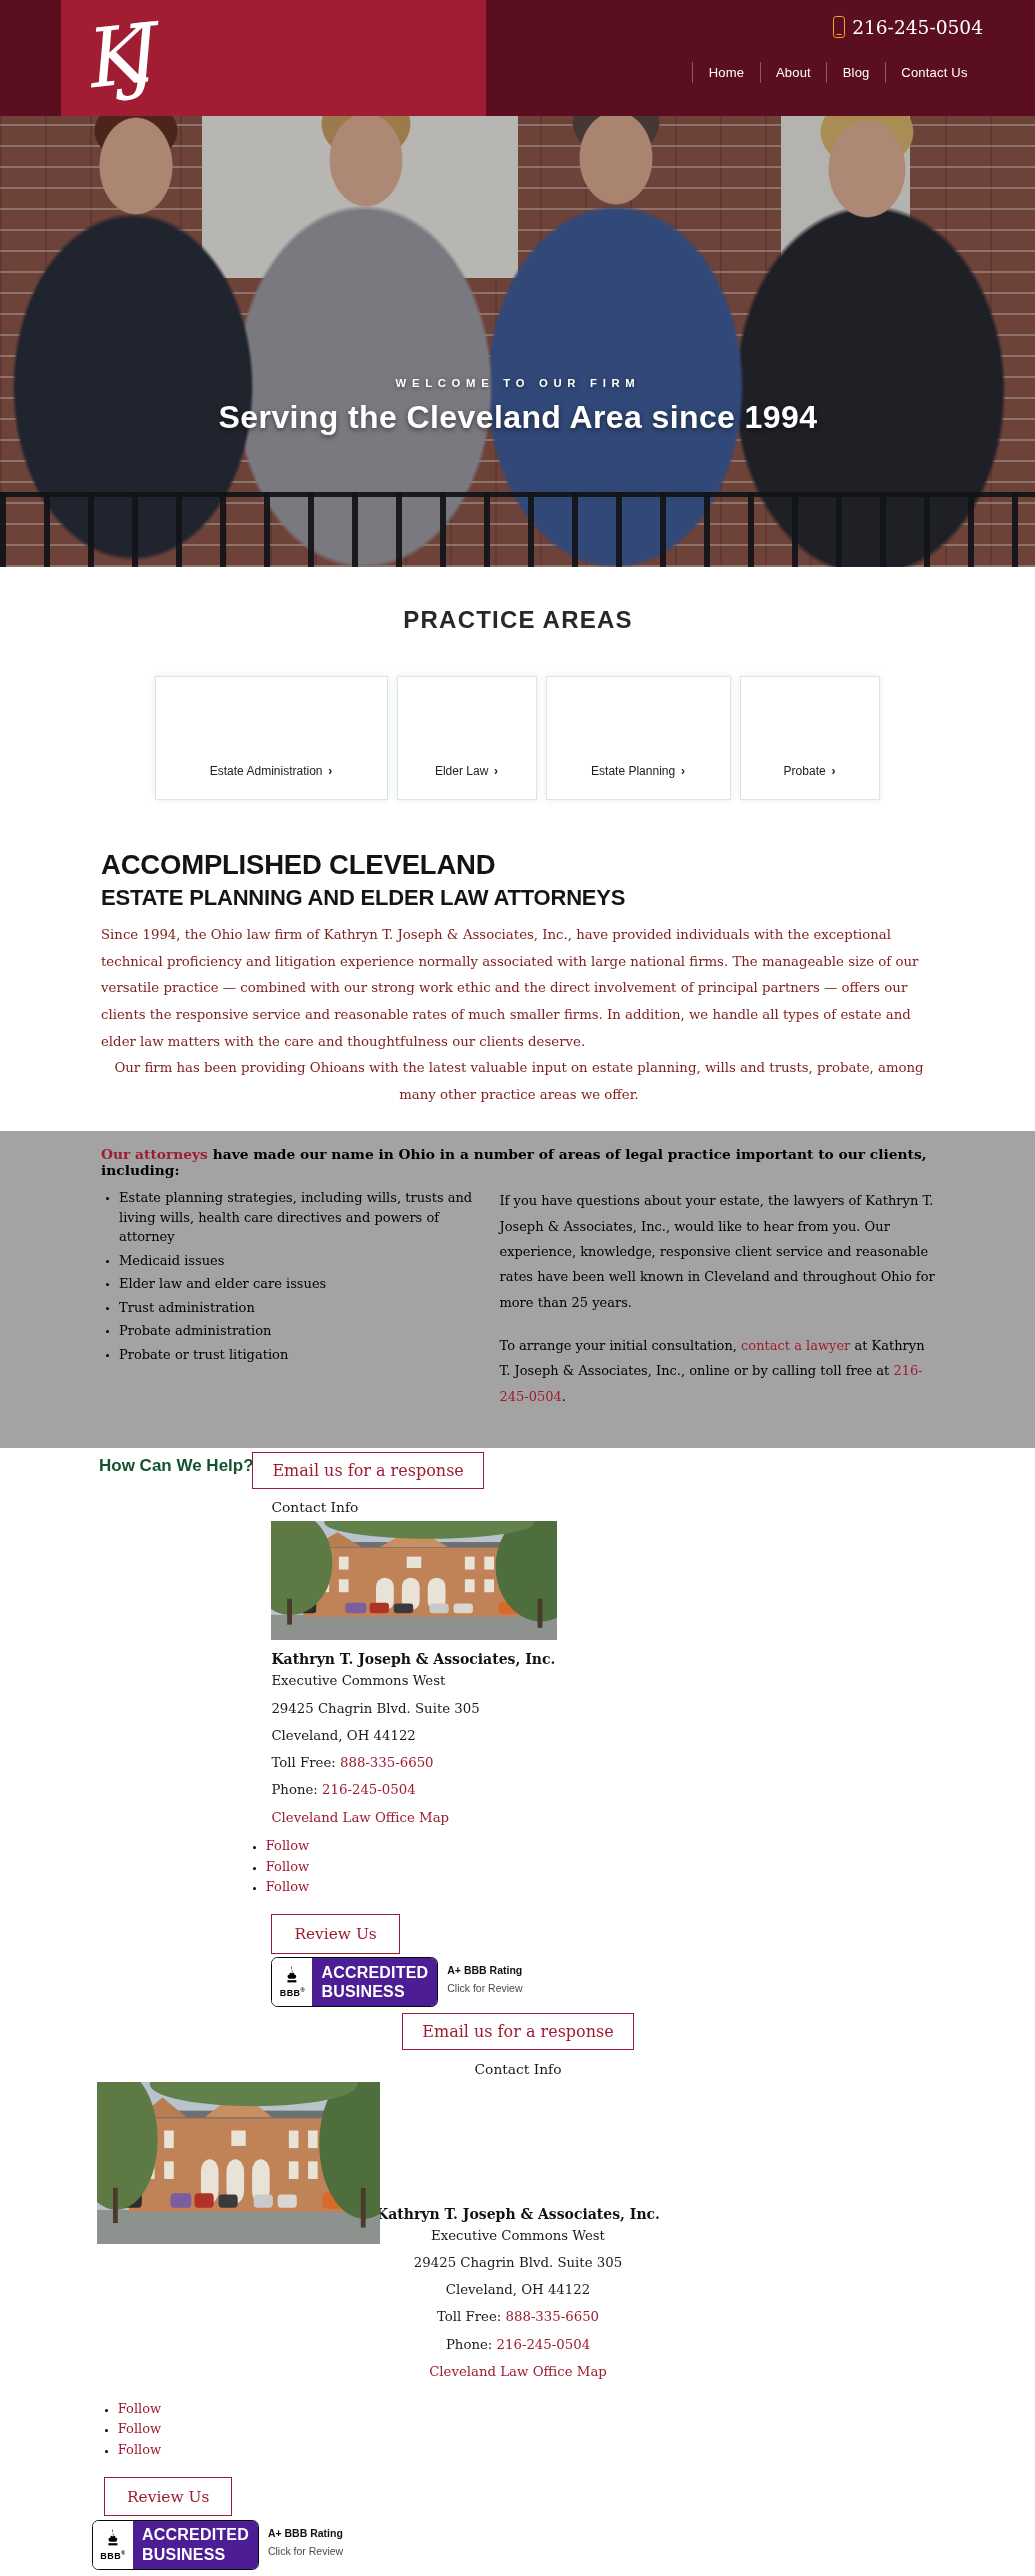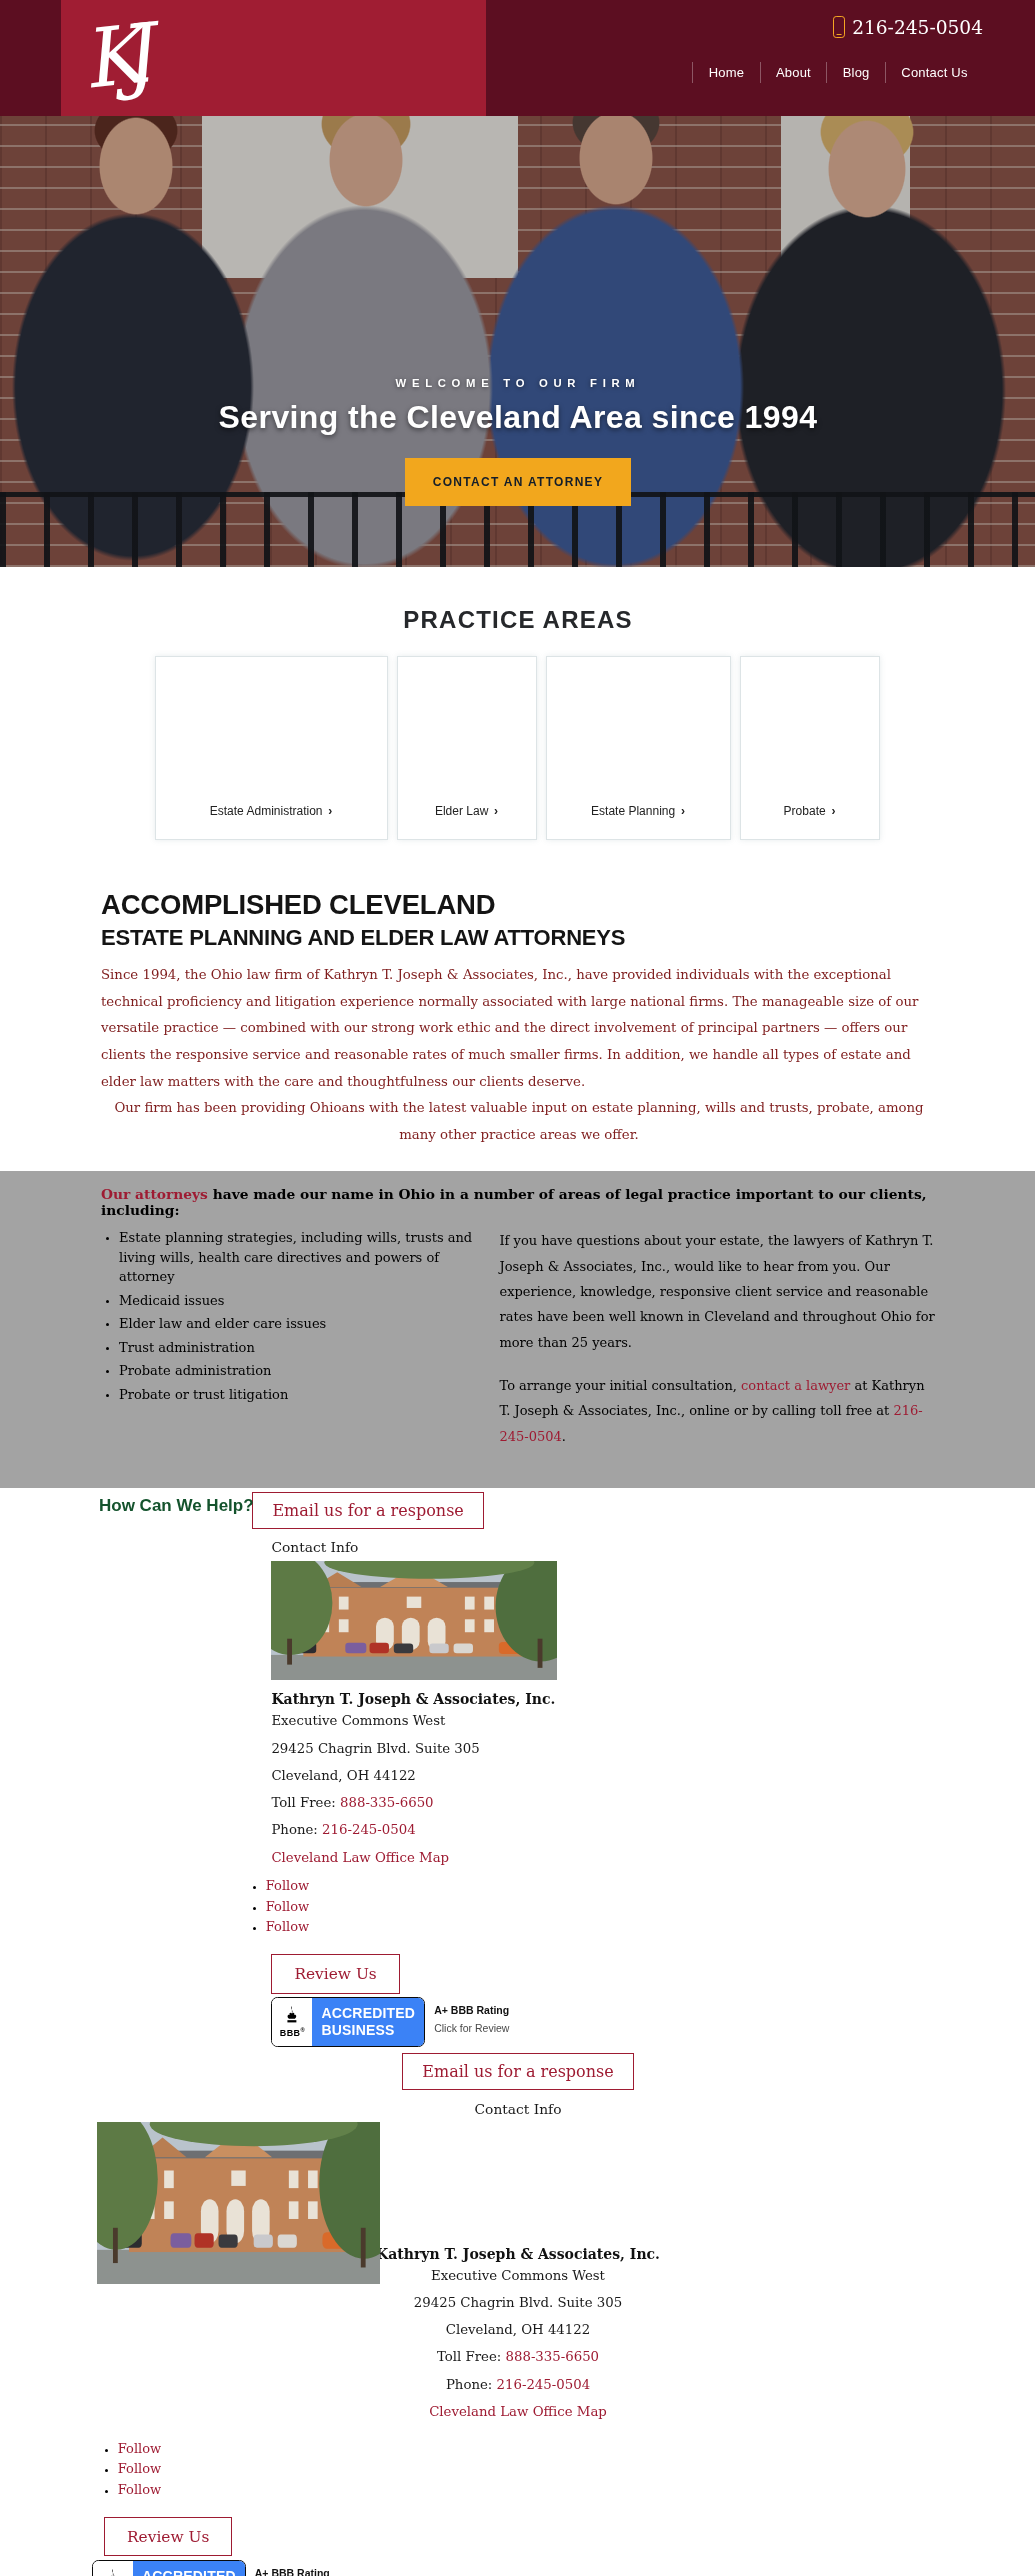--- a/index.html
+++ b/index.html
@@ -60,22 +60,22 @@
   .hero-title { font-size:32px; font-weight:bold; margin-top:9.7px; letter-spacing:0.4px;
                 text-shadow:0 1.6px 5.7px rgba(0,0,0,.5); }
   .hero-cta { display:inline-block; margin-top:22px; background:#f2a71d; color:#141e2a;
               font-size:12px; font-weight:bold; letter-spacing:1.3px; padding:17px 28px; border:none;
               cursor:pointer; }
 
   
   .practice { padding-top:39px; text-align:center; }
   .practice-title { font-size:24px; font-weight:600; color:#26282b; letter-spacing:1.2px; margin:0; }
   .cards { width:727px; margin:22px auto 0; display:flex; gap:9px; padding-bottom:38px; }
-  .card { position:relative; height:184px; background:#fff; border:0.8px solid #dde4e6;
-          box-shadow:0 0 5.7px rgba(120,150,155,.18); cursor:pointer; }
+  .card { position:relative; height:124px; background:#fff; border:0.8px solid #dde4e6;
+          box-shadow:0 0 5.7px rgba(120,150,155,.18); cursor:pointer;margin-top:20px; }
   .card:nth-child(1){ width:233px; } .card:nth-child(2){ width:140px; }
   .card:nth-child(3){ width:185px; } .card:nth-child(4){ width:140px; }
   .card-label { position:absolute; bottom:21px; left:0; width:100%; font-size:12px; color:#222;
                 font-weight:500; }
   .chev { font-weight:bold; margin-left:2.4px; }
 
   
   .intro { margin:11.3px 99px 0 101px; padding-bottom:22.7px; }
   .intro-h1 { font-size:27.5px; font-weight:bold; color:#141414; margin:0; line-height:1.18; letter-spacing:-0.2px; }
   .intro-h2 { font-size:22px; font-weight:bold; color:#141414; margin:3.2px 0 0; letter-spacing:-0.2px; }
@@ -116,22 +116,22 @@
   .follow-link { color:#9e1b32; }
   .btn-review { display:inline-block; border:1.6px solid #9e1b32; background:#fff; color:#9e1b32;
                 font-family:"DejaVu Serif", serif; font-size:15.4px; padding:9.7px 22px; margin-top:16px;
                 cursor:pointer; }
   .bbb-row { display:flex; align-items:flex-start; gap:9px; margin-top:3.2px; cursor:pointer; }
   .bbb-badge { display:flex; height:50px; border-radius:6.5px; overflow:hidden; border:0.8px solid #0a0a0a; }
   .bbb-left { width:40px; background:#fff; display:flex; flex-direction:column; align-items:center;
               justify-content:center; gap:1.6px; }
   .bbb-abbr { font-size:9px; font-weight:bold; color:#000; letter-spacing:0.4px; }
   .bbb-abbr sup { font-size:5.7px; }
-  .bbb-right { background:#3b82f6; color:#fff; display:flex; flex-direction:column; justify-content:center;
-               padding:0 9px; font-size:14px; font-weight:bold; line-height:1.2; letter-spacing:0.2px; }
+  .bbb-right { background:#4c1d95; color:#fff; display:flex; flex-direction:column; justify-content:center;
+               padding:0 9px; font-size:16px; font-weight:bold; line-height:1.2; letter-spacing:0.2px; }
   .bbb-text { padding-top:7.3px; }
   .bbb-rating { font-size:10.5px; font-weight:bold; color:#111; }
   .bbb-click { font-size:10.5px; color:#4a4a4a; margin-top:5.7px; }
 
   
   .block2 { margin-top:6.5px; }
   .center { text-align:center; }
   .block2-body { position:relative; min-height:317px; }
   .photo-frame2 { position:absolute; left:97px; top:4.9px; width:283px; height:162px; overflow:hidden; }
   .photo-frame2 svg { display:block; width:100%; height:100%; }
@@ -158,21 +158,20 @@
       <span class="nav-item">Contact Us</span>
     </div>
   </div>
 </div>
 
 <div class="hero">
   <div class="hero-photo"></div>
   <div class="hero-content">
     <div class="hero-eyebrow">WELCOME TO OUR FIRM</div>
     <div class="hero-title">Serving the Cleveland Area since 1994</div>
-    <div><button class="hero-cta">CONTACT AN ATTORNEY</button></div>
   </div>
 </div>
 
 <div class="practice">
   <h2 class="practice-title">PRACTICE AREAS</h2>
   <div class="cards">
     <div class="card">
       <div class="card-label"><span>Estate Administration</span> <span class="chev">›</span></div>
     </div>
     <div class="card">

